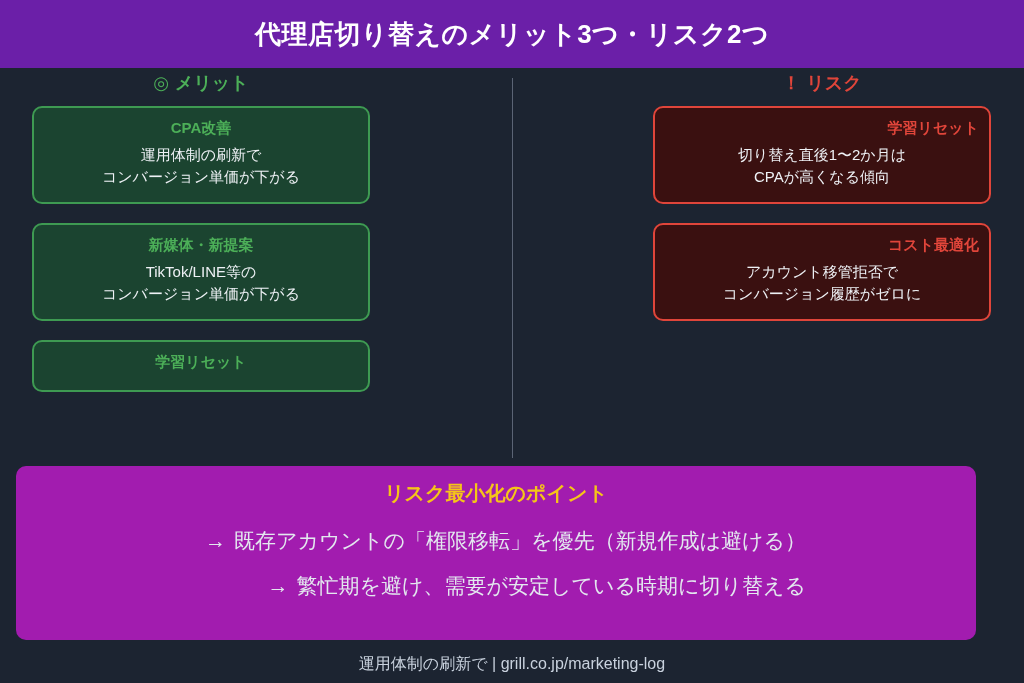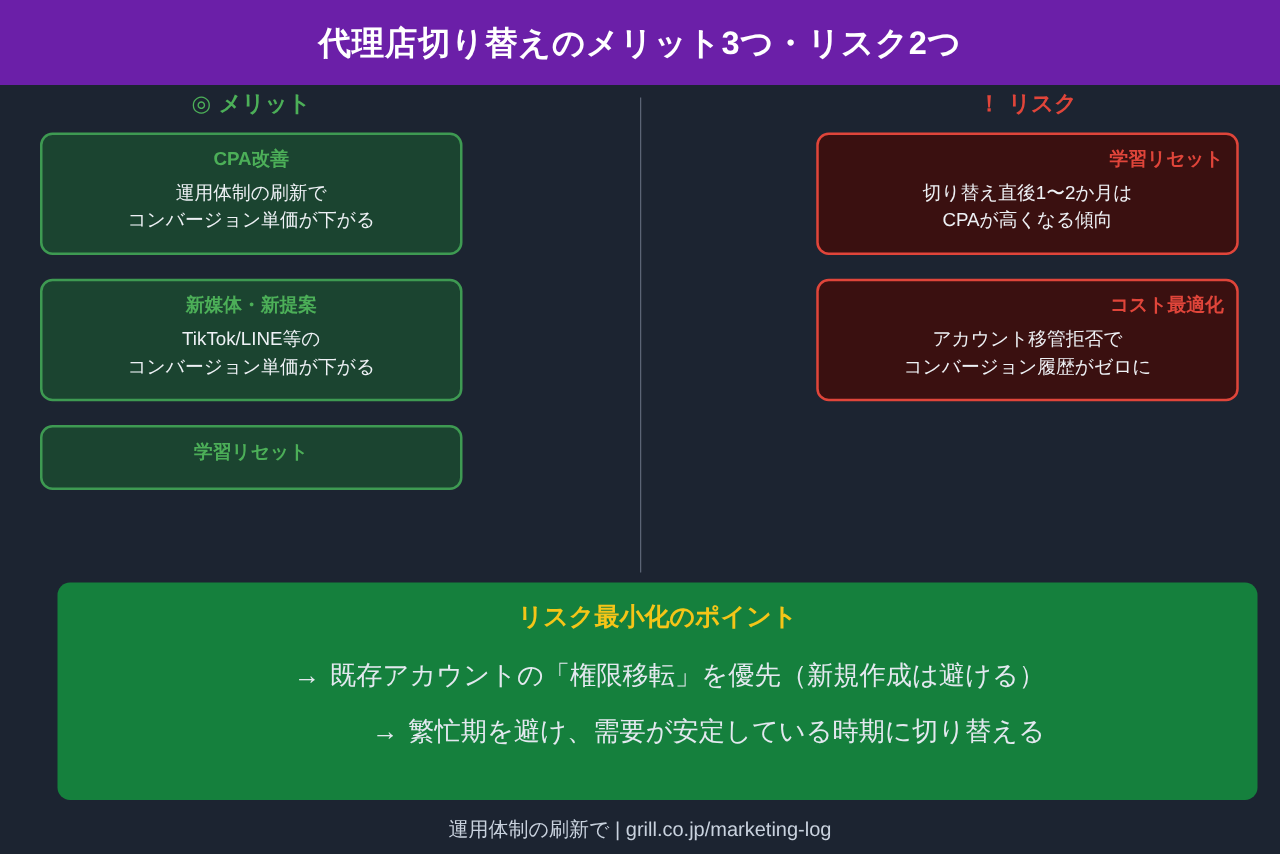--- a/index.html
+++ b/index.html
@@ -101,26 +101,26 @@
   .card-desc {
     color: #eef1f5;
     font-size: 15px;
     line-height: 1.5;
   }
   .card-desc .line { display: block; white-space: nowrap; }
 
   
   .panel {
     position: absolute;
-    left: 46px;
+    left: 16px;
     top: 466px;
     width: 960px;
     height: 174px;
     box-sizing: border-box;
-    background: #15803d;
+    background: #a21caf;
     border-radius: 10px;
     padding: 14px 20px 0 20px;
   }
   .panel-title {
     text-align: center;
     color: #f5c518;
     font-size: 20px;
     font-weight: bold;
     margin-bottom: 18px;
     white-space: nowrap;

